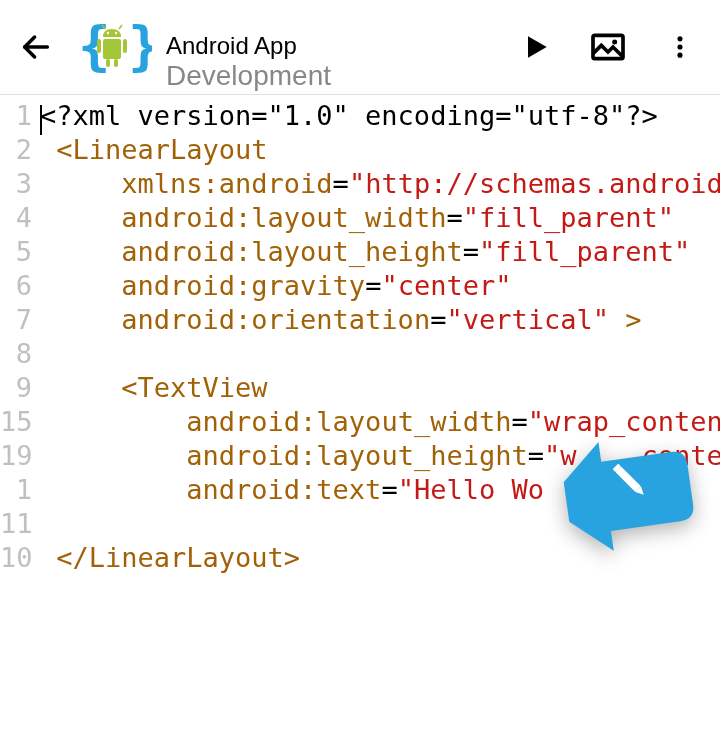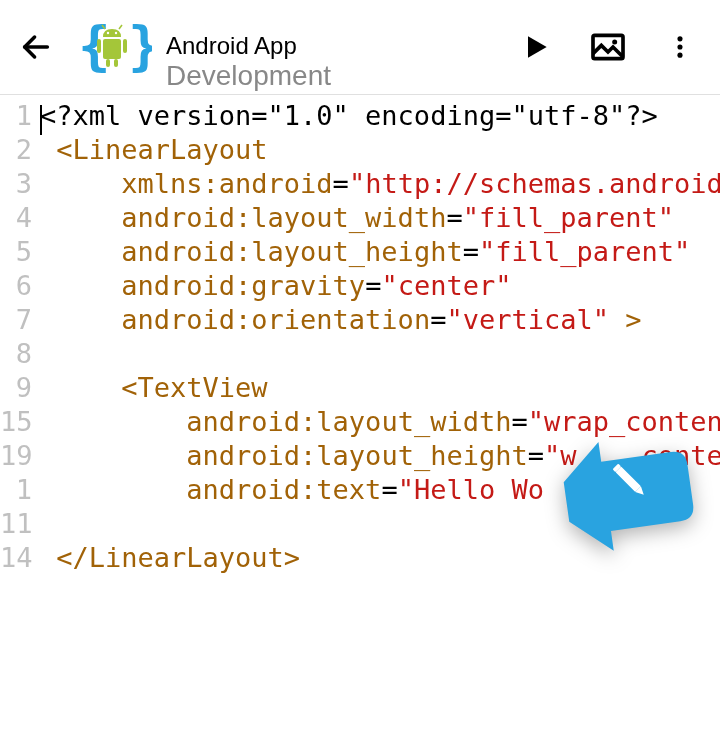--- a/index.html
+++ b/index.html
@@ -180,21 +180,21 @@
       <div>4</div>
       <div>5</div>
       <div>6</div>
       <div>7</div>
       <div>8</div>
       <div>9</div>
       <div>15</div>
       <div>19</div>
       <div>1</div>
       <div>11</div>
-      <div>14</div>
+      <div>10</div>
     </div>
   <div class="code" id="code"><div class="code-line"><span class="cursor-caret"></span><span class="punct">&lt;?xml version="1.0" encoding="utf-8"?&gt;</span></div><div class="code-line"> <span class="tag">&lt;LinearLayout</span></div><div class="code-line">     <span class="attr">xmlns:android</span><span class="punct">=</span><span class="string">"http://schemas.android.</span></div><div class="code-line">     <span class="attr">android:layout_width</span><span class="punct">=</span><span class="string">"fill_parent"</span></div><div class="code-line">     <span class="attr">android:layout_height</span><span class="punct">=</span><span class="string">"fill_parent"</span></div><div class="code-line">     <span class="attr">android:gravity</span><span class="punct">=</span><span class="string">"center"</span></div><div class="code-line">     <span class="attr">android:orientation</span><span class="punct">=</span><span class="string">"vertical"</span><span class="tag"> &gt;</span></div><div class="code-line"></div><div class="code-line">     <span class="tag">&lt;TextView</span></div><div class="code-line">         <span class="attr">android:layout_width</span><span class="punct">=</span><span class="string">"wrap_content</span></div><div class="code-line">         <span class="attr">android:layout_height</span><span class="punct">=</span><span class="string">"w</span><span class="punct">    </span><span class="string">conten</span></div><div class="code-line">         <span class="attr">android:text</span><span class="punct">=</span><span class="string">"Hello Wo</span></div><div class="code-line"></div><div class="code-line"> <span class="tag">&lt;/LinearLayout&gt;</span></div></div>
 </div>
 
 <div class="fab">
   <svg width="160" height="130" viewBox="0 0 160 130">
     <path d="M 30 45 L 70 10 L 70 30 L 140 30 Q 155 30 155 45 L 155 85 Q 155 100 140 100 L 70 100 L 70 120 L 30 85 Z" fill="#29a3e0" transform="rotate(-8 80 65)"></path>
     <g transform="translate(95,52) rotate(-45)">
       <rect x="-4" y="-18" width="8" height="28" fill="#fff" rx="1"></rect>
       <polygon points="-4,10 4,10 0,18" fill="#fff"></polygon>

